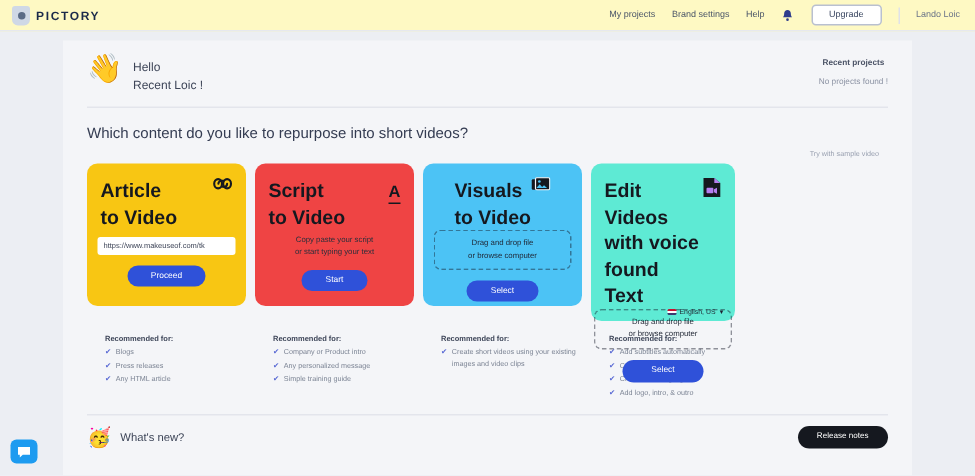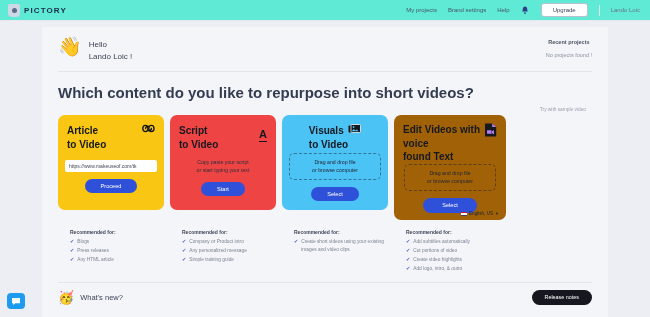--- a/index.html
+++ b/index.html
@@ -6,21 +6,21 @@
   html, body {
     width: 650px; height: 317px;
     font-family: "Liberation Sans", sans-serif;
     background: #eceef3;
     overflow: hidden;
   }
 
   
   .topbar {
     height: 21px;
-    background: #5eead4;
+    background: #fef9c3;
     display: flex;
     align-items: center;
     padding: 0 10px 0 8px;
     border-bottom: 1px solid #e6e8ee;
   }
   .logo { display: flex; align-items: center; gap: 4px; }
   .logo-mark {
     width: 12px; height: 13px;
     background: #cfd8e6;
     border-radius: 2px 2px 4px 4px;
@@ -83,23 +83,22 @@
   .greet-hello { font-size: 8px; color: #3d4558; line-height: 1.45; }
   .greet-name { font-size: 8px; color: #3d4558; line-height: 1.45; }
   .recent {
     margin-left: auto; text-align: center; padding-top: 2px;
   }
   .recent-title { font-size: 5.5px; color: #4b5366; font-weight: bold; }
   .recent-empty { font-size: 5.5px; color: #8b92a3; margin-top: 7px; }
 
   
   .main-q {
-    font-size: 15px; color: #343c52;
+    font-size: 10px; color: #343c52;
     margin: 12px 0 6px 0;
-    font-weight: bold;
   }
 
   
   .sample-hint {
     font-size: 4.8px; color: #9aa1b1;
     text-align: right;
     padding-right: 6px;
     height: 8px;
   }
 
@@ -108,25 +107,25 @@
   .card {
     width: 106px; height: 95px;
     border-radius: 7px;
     padding: 9px 9px 8px 9px;
     position: relative;
     display: flex; flex-direction: column;
   }
   .card-yellow { background: #f8c613; }
   .card-pink   { background: #ef4444; }
   .card-blue   { background: #4cc3f5; align-items: center; }
-  .card-purple { background: #a16207; width: 112px; height: 105px; justify-content: center; }
+  .card-purple { background: #5eead4; width: 96px; height: 105px; }
 
   .card-head { display: flex; align-items: flex-start; }
   .card-title {
-    font-size: 10px; font-weight: bold; color: #15181f;
+    font-size: 13px; font-weight: bold; color: #15181f;
     line-height: 1.35;
   }
   .card-icon { margin-left: auto; color: #15181f; }
   .card-icon svg { display: block; }
   .icon-letter {
     font-size: 11px; font-weight: bold; color: #15181f;
     line-height: 1; border-bottom: 1.4px solid #15181f;
     padding-bottom: 1px;
   }
 
@@ -243,21 +242,21 @@
   </div>
 </div>
 
 <div class="page">
   <div class="panel">
 
     <div class="greet-row">
       <span class="wave">👋</span>
       <div class="greet-text">
         <div class="greet-hello">Hello</div>
-        <div class="greet-name">Lando Loic !</div>
+        <div class="greet-name">Recent Loic !</div>
       </div>
       <div class="recent">
         <div class="recent-title">Recent projects</div>
         <div class="recent-empty">No projects found !</div>
       </div>
     </div>
 
     <div class="main-q">Which content do you like to repurpose into short videos?</div>
 
     <div class="sample-hint">Try with sample video</div>

